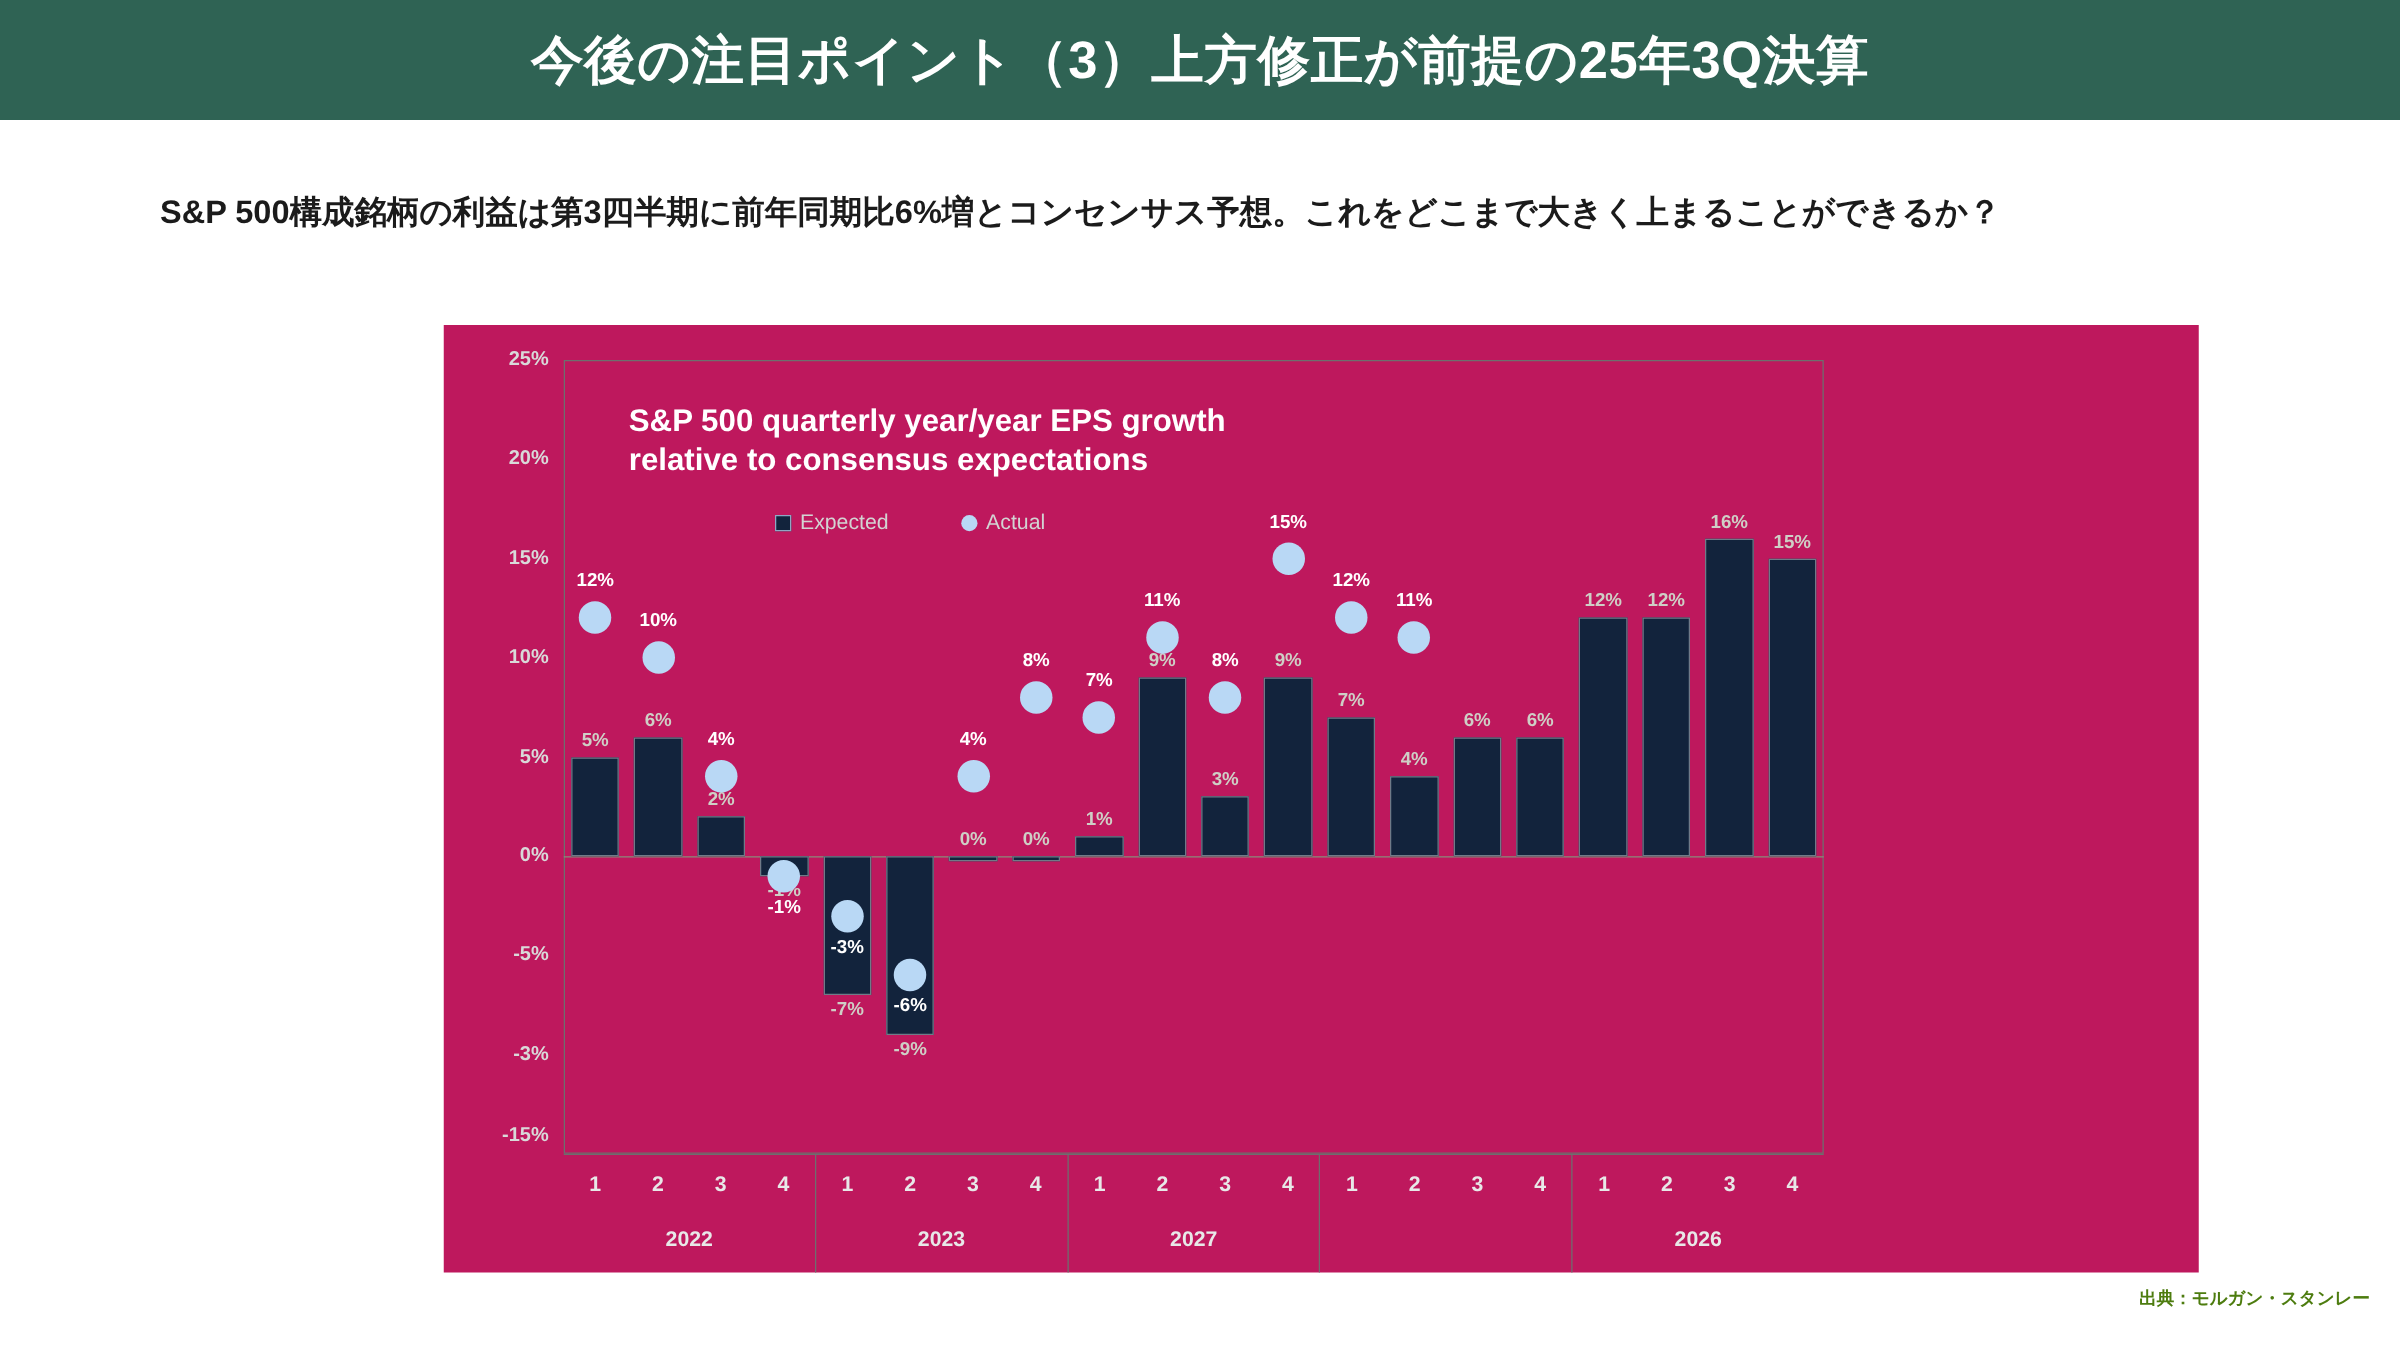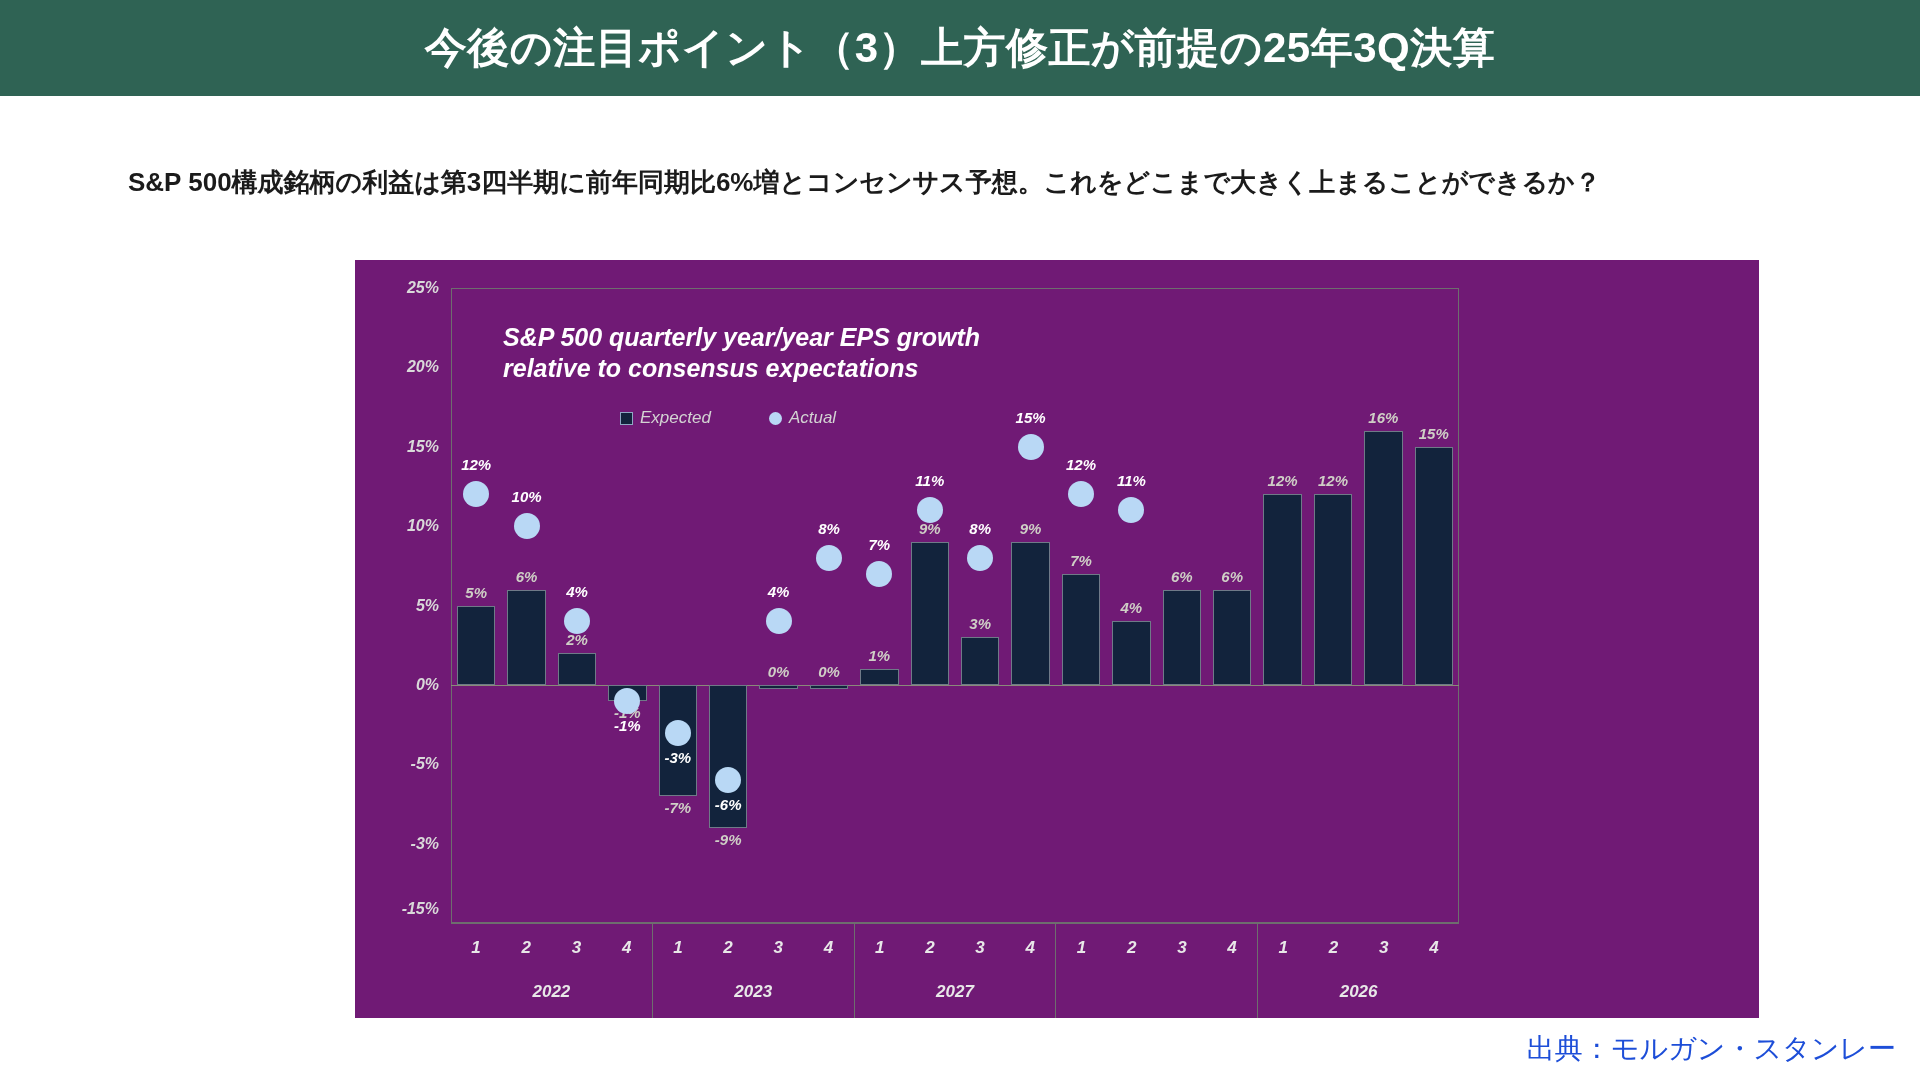--- a/index.html
+++ b/index.html
@@ -31,37 +31,36 @@
     font-size: 42px;
     font-weight: 700;
     letter-spacing: 0.5px;
     white-space: nowrap;
   }
 
   
   #subtitle {
     position: absolute;
     left: 128px;
-    top: 165px;
+    top: 152px;
     width: 1720px;
     color: #1b1b1b;
     font-size: 26px;
     font-weight: 600;
     white-space: nowrap;
   }
 
   
   #chart-panel {
     position: absolute;
     left: 355px;
     top: 260px;
     width: 1404px;
     height: 758px;
-    background: #701a75;
-    font-style: italic;
+    background: #be185d;
   }
 
   
   #plot-frame {
     position: absolute;
     left: 96px;
     top: 28px;
     width: 1008px;
     height: 635px;
     border: 1px solid #6e6e6e;
@@ -216,23 +215,23 @@
     font-size: 17px;
     font-weight: 700;
     padding-top: 24px;
   }
 
   
   #source-note {
     position: absolute;
     right: 24px;
     top: 1030px;
-    color: #1d4ed8;
-    font-size: 28px;
-    font-weight: 400;
+    color: #4d7c0f;
+    font-size: 14px;
+    font-weight: 700;
     white-space: nowrap;
   }
 </style>
 </head>
 <body>
 
 <div id="header-band">
   <div id="header-title">今後の注目ポイント（3）上方修正が前提の25年3Q決算</div>
 </div>
 

